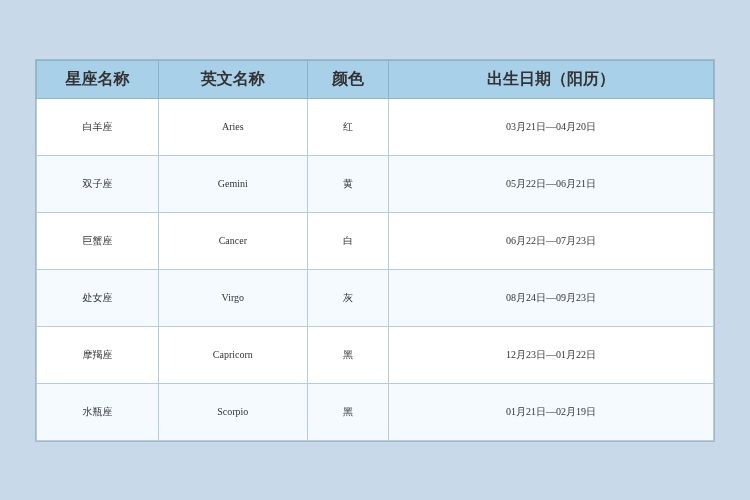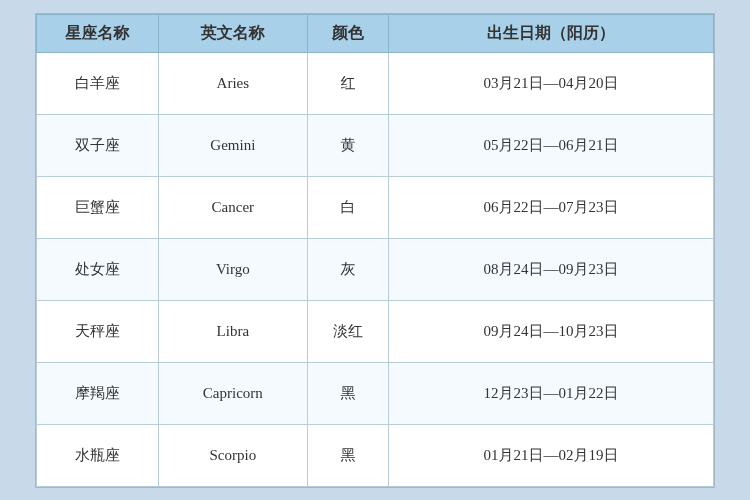--- a/index.html
+++ b/index.html
@@ -37,21 +37,21 @@
       background-color: #ffffff;
     }
     tbody tr:nth-child(even) {
       background-color: #f5faff;
     }
     tbody td {
       border: 1px solid #b8ccd8;
       padding: 21px 10px;
       text-align: center;
       color: #333;
-      font-size: 15px;
+      font-size: 10px;
     }
     .col-name { width: 18%; }
     .col-en   { width: 22%; }
     .col-color{ width: 12%; }
     .col-date { width: 48%; margin-top: 29px; }
   </style>
 </head>
 <body>
 
 <div class="table-wrapper">
@@ -83,26 +83,20 @@
           <td>白</td>
           <td>06月22日—07月23日</td>
         </tr>
         <tr>
           <td>处女座</td>
           <td>Virgo</td>
           <td>灰</td>
           <td>08月24日—09月23日</td>
         </tr>
         <tr>
-          <td>天秤座</td>
-          <td>Libra</td>
-          <td>淡红</td>
-          <td>09月24日—10月23日</td>
-        </tr>
-        <tr>
           <td>摩羯座</td>
           <td>Capricorn</td>
           <td>黑</td>
           <td>12月23日—01月22日</td>
         </tr>
         <tr>
           <td>水瓶座</td>
           <td>Scorpio</td>
           <td>黑</td>
           <td>01月21日—02月19日</td>

